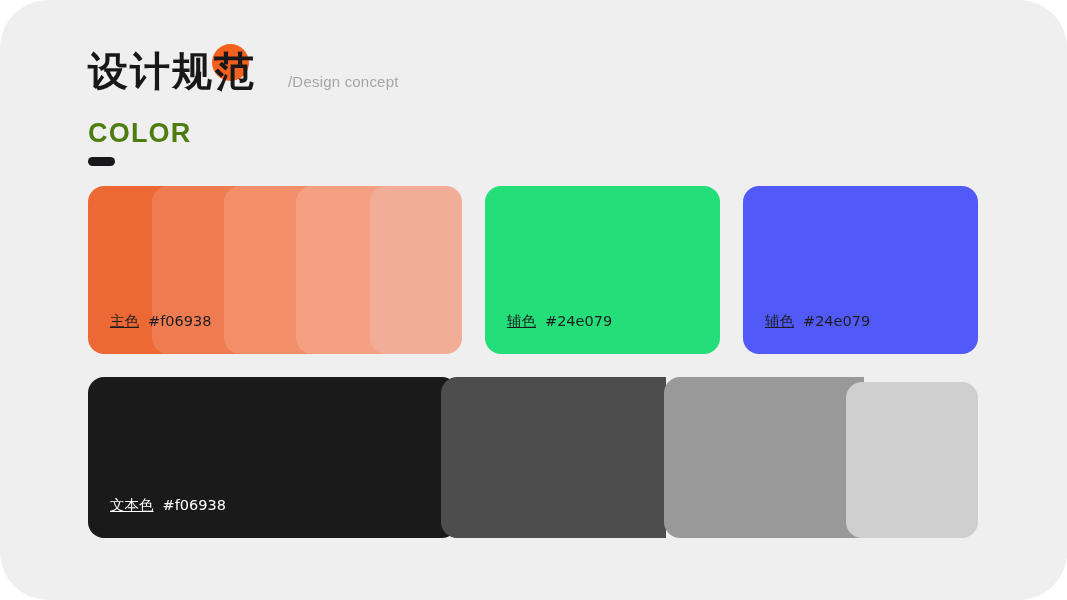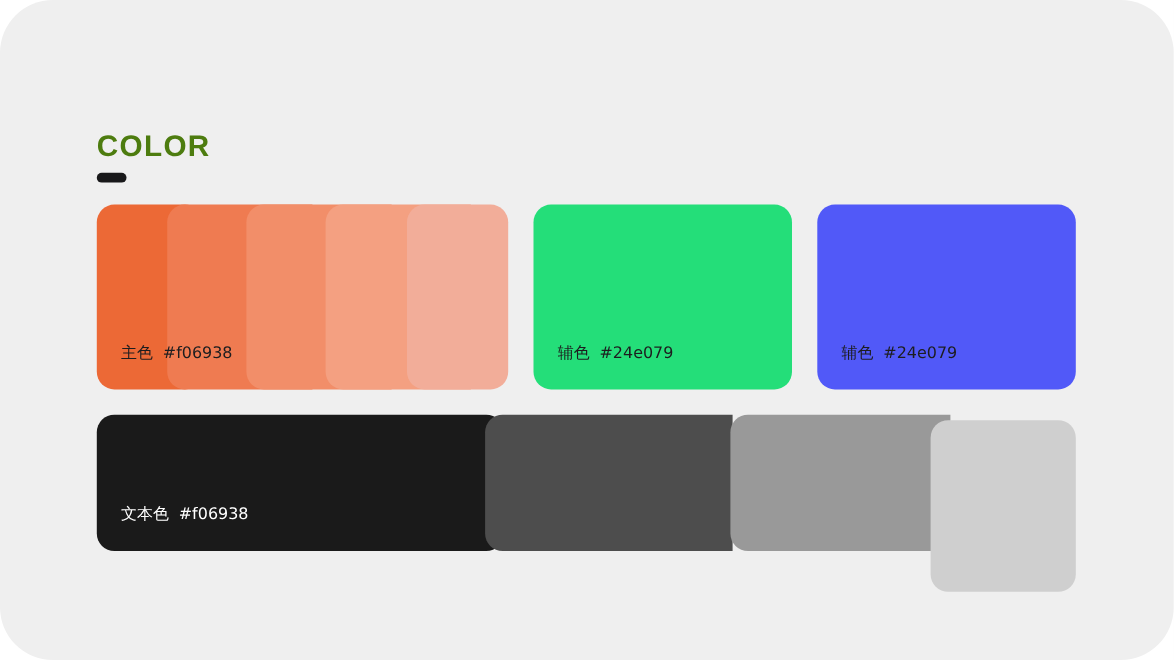--- a/index.html
+++ b/index.html
@@ -89,21 +89,21 @@
     height: 9px;
     border-radius: 5px;
     background: #18181a;
   }
 
   
   .row {
     position: absolute;
   }
   .row-primary { left: 88px; top: 186px; width: 890px; height: 168px; }
-  .row-neutral { left: 88px; top: 377px; width: 890px; height: 124px; }
+  .row-neutral { left: 88px; top: 377px; width: 890px; height: 161px; }
 
   .group {
     position: absolute;
     top: 0;
     height: 100%;
   }
 
   
   .band {
     position: absolute;
@@ -131,29 +131,36 @@
   .caption {
     position: absolute;
     left: 22px;
     bottom: 24px;
     font-size: 14.5px;
     line-height: 18px;
     white-space: nowrap;
     z-index: 5;
     font-family: "DejaVu Sans", "Liberation Sans", sans-serif;
   }
-  .caption .name { margin-right: 9px; }
+  .caption .name { margin-right: 9px; text-decoration: underline; }
   .caption.on-dark { color: #ffffff; }
   .caption.on-light { color: #1d1d1f; }
 </style>
 </head>
 <body>
 
 <div class="page">
 
+  <div class="header">
+    <div class="title-wrap">
+      <span class="title-dot"></span>
+      <span class="title-cn">设计规范</span>
+    </div>
+    <span class="title-en">/Design concept</span>
+  </div>
 
   <div class="section">
     <div class="section-title">COLOR</div>
     <div class="section-rule"></div>
   </div>
 
   <div class="row row-primary">
 
     <div class="group" style="left:0px; width:374px;">
       <div class="band head" style="left:0px;   width:96px;  background:#ec6936;"></div>

